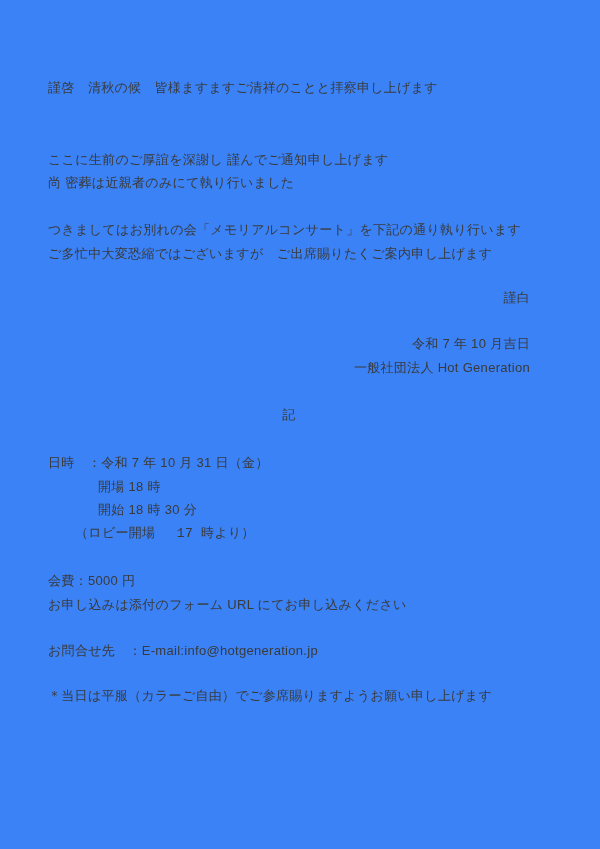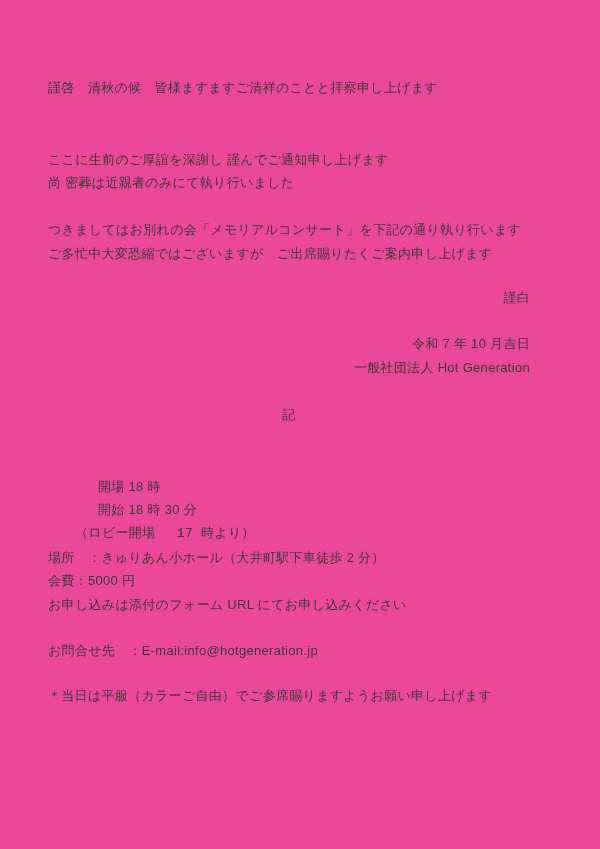--- a/index.html
+++ b/index.html
@@ -13,21 +13,21 @@
     position: relative;
     overflow: hidden;
     font-family: "Liberation Sans", sans-serif;
   }
   .page {
     position: absolute;
     left: 0;
     top: 0;
     width: 600px;
     height: 849px;
-    background: #ec4899;
+    background: #3b82f6;
   }
   .line {
     position: absolute;
     left: 48px;
     font-size: 13px;
     line-height: 17px;
     letter-spacing: 0.3px;
     color: #3a3a3a;
     white-space: pre;
   }
@@ -55,24 +55,24 @@
   <div class="line" style="top:174px">尚 密葬は近親者のみにて執り行いました</div>
   <div class="line" style="top:221px">つきましてはお別れの会「メモリアルコンサート」を下記の通り執り行います</div>
   <div class="line" style="top:245px">ご多忙中大変恐縮ではございますが　ご出席賜りたくご案内申し上げます</div>
 
   <div class="line right-block" style="top:289px">謹白</div>
   <div class="line right-block" style="top:335px">令和 7 年 10 月吉日</div>
   <div class="line right-block" style="top:359px">一般社団法人 Hot Generation</div>
 
   <div class="line center-block" style="top:406px">記</div>
 
+  <div class="line" style="top:454px">日時　：令和 7 年 10 月 31 日（金）</div>
   <div class="line indent-1" style="top:478px">開場 18 時</div>
   <div class="line indent-1" style="top:501px">開始 18 時 30 分</div>
   <div class="line indent-paren" style="top:525px">（ロビー開場　 17 時より）</div>
-  <div class="line" style="top:549px">場所　：きゅりあん小ホール（大井町駅下車徒歩 2 分）</div>
   <div class="line" style="top:572px">会費：5000 円</div>
   <div class="line" style="top:596px">お申し込みは添付のフォーム URL にてお申し込みください</div>
 
   <div class="line" style="top:642px">お問合せ先　：E-mail:info@hotgeneration.jp</div>
 
   <div class="line" style="top:687px">＊当日は平服（カラーご自由）でご参席賜りますようお願い申し上げます</div>
 
 </div>
 
 </body></html>

